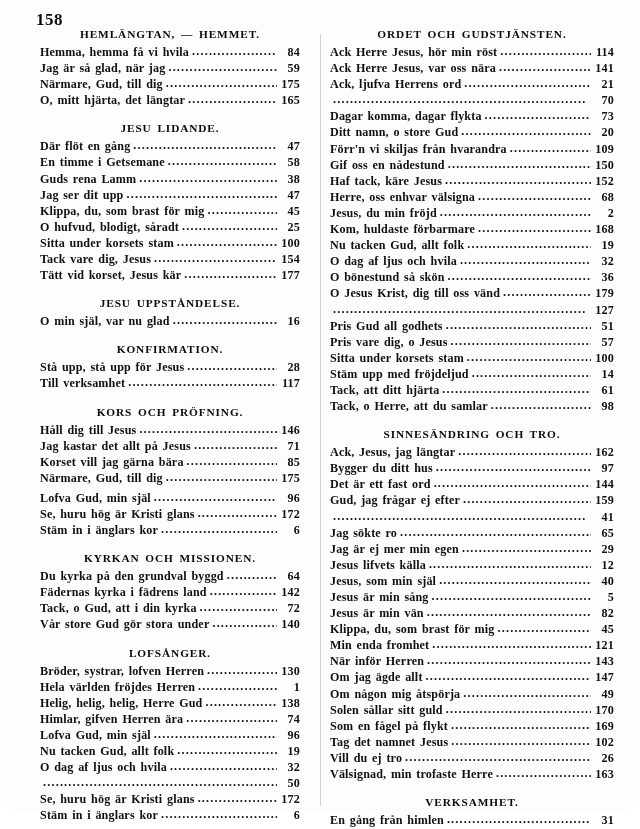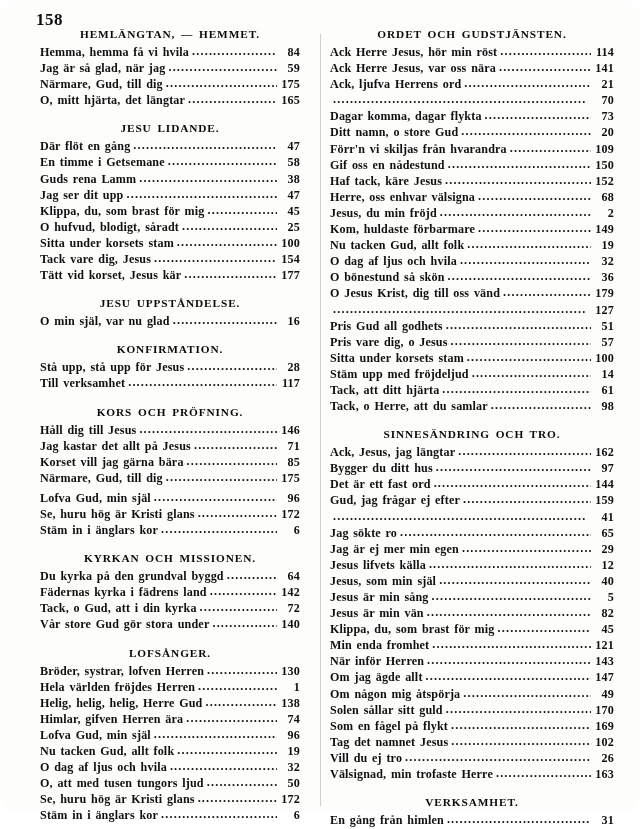--- a/index.html
+++ b/index.html
@@ -348,21 +348,20 @@
               <span class="entry-title">Nu tacken Gud, allt folk</span>
               <span class="entry-leader">............................................................</span>
               <span class="entry-num">19</span>
             </li>
             <li class="entry">
               <span class="entry-title">O dag af ljus och hvila</span>
               <span class="entry-leader">............................................................</span>
               <span class="entry-num">32</span>
             </li>
             <li class="entry">
-              <span class="entry-title">O, att med tusen tungors ljud</span>
               <span class="entry-leader">............................................................</span>
               <span class="entry-num">50</span>
             </li>
             <li class="entry">
               <span class="entry-title">Se, huru hög är Kristi glans</span>
               <span class="entry-leader">............................................................</span>
               <span class="entry-num">172</span>
             </li>
             <li class="entry">
               <span class="entry-title">Stäm in i änglars kor</span>
@@ -426,21 +425,21 @@
               <span class="entry-num">68</span>
             </li>
             <li class="entry">
               <span class="entry-title">Jesus, du min fröjd</span>
               <span class="entry-leader">............................................................</span>
               <span class="entry-num">2</span>
             </li>
             <li class="entry">
               <span class="entry-title">Kom, huldaste förbarmare</span>
               <span class="entry-leader">............................................................</span>
-              <span class="entry-num">149</span>
+              <span class="entry-num">168</span>
             </li>
             <li class="entry">
               <span class="entry-title">Nu tacken Gud, allt folk</span>
               <span class="entry-leader">............................................................</span>
               <span class="entry-num">19</span>
             </li>
             <li class="entry">
               <span class="entry-title">O dag af ljus och hvila</span>
               <span class="entry-leader">............................................................</span>
               <span class="entry-num">32</span>

